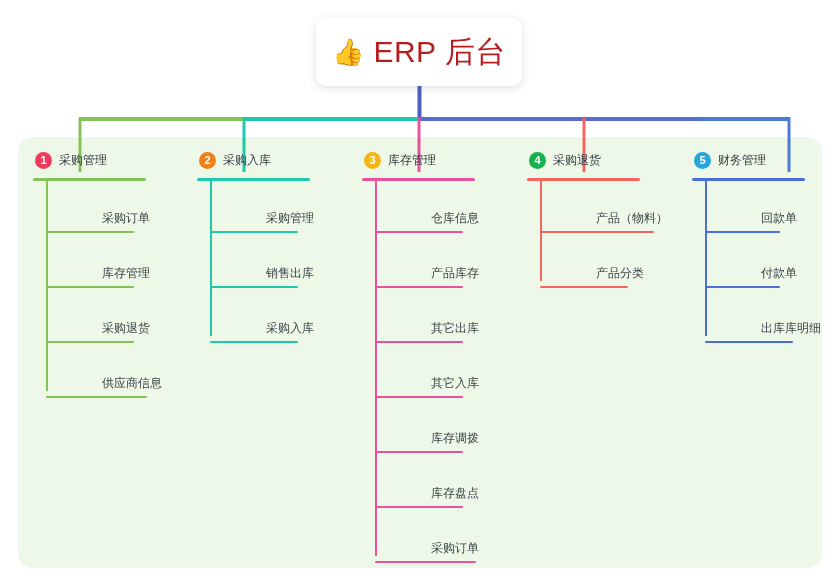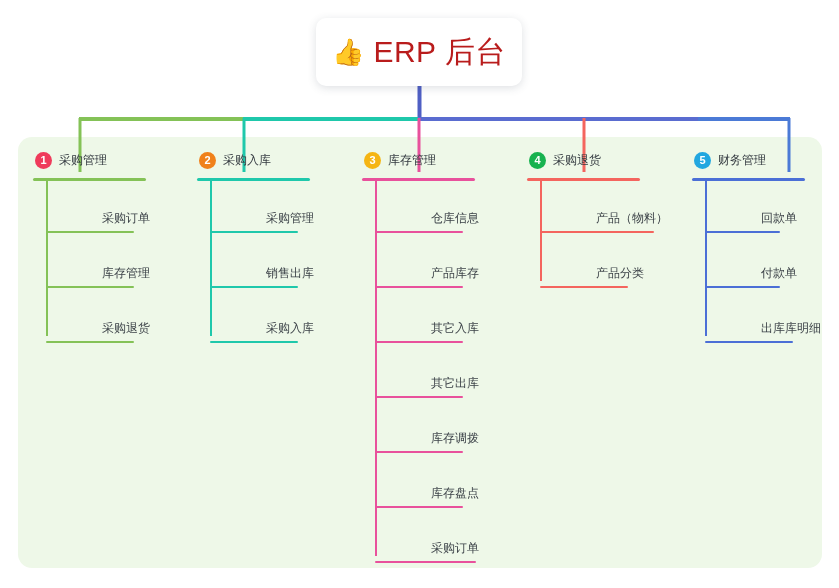--- a/index.html
+++ b/index.html
@@ -103,20 +103,24 @@
             <div class="item-rule" style="background: rgb(132, 194, 87); width: 88px;"></div>
           </div>
           <div class="item">
             <span class="item-label">库存管理</span>
             <div class="item-rule" style="background: rgb(132, 194, 87); width: 88px;"></div>
           </div>
           <div class="item">
             <span class="item-label">采购退货</span>
             <div class="item-rule" style="background: rgb(132, 194, 87); width: 88px;"></div>
           </div>
+          <div class="item">
+            <span class="item-label">供应商信息</span>
+            <div class="item-rule" style="background: rgb(132, 194, 87); width: 101px;"></div>
+          </div>
         </div>
       </div>
       <div class="col" style="left: 197px; top: 148px;">
         <div class="col-head">
           <span class="badge" style="background: rgb(240, 129, 26);">2</span>
           <span class="col-title">采购入库</span>
         </div>
         <div class="head-rule" style="background: rgb(31, 200, 171); width: 113px;"></div>
         <div class="items">
           <div class="spine" style="background: rgb(31, 200, 171);"></div>
@@ -144,25 +148,25 @@
           <div class="spine" style="background: rgb(232, 81, 156);"></div>
           <div class="item">
             <span class="item-label">仓库信息</span>
             <div class="item-rule" style="background: rgb(232, 81, 156); width: 88px;"></div>
           </div>
           <div class="item">
             <span class="item-label">产品库存</span>
             <div class="item-rule" style="background: rgb(232, 81, 156); width: 88px;"></div>
           </div>
           <div class="item">
+            <span class="item-label">其它出库</span>
+            <div class="item-rule" style="background: rgb(232, 81, 156); width: 88px;"></div>
+          </div>
+          <div class="item">
             <span class="item-label">其它入库</span>
-            <div class="item-rule" style="background: rgb(232, 81, 156); width: 88px;"></div>
-          </div>
-          <div class="item">
-            <span class="item-label">其它出库</span>
             <div class="item-rule" style="background: rgb(232, 81, 156); width: 88px;"></div>
           </div>
           <div class="item">
             <span class="item-label">库存调拨</span>
             <div class="item-rule" style="background: rgb(232, 81, 156); width: 88px;"></div>
           </div>
           <div class="item">
             <span class="item-label">库存盘点</span>
             <div class="item-rule" style="background: rgb(232, 81, 156); width: 88px;"></div>
           </div>

